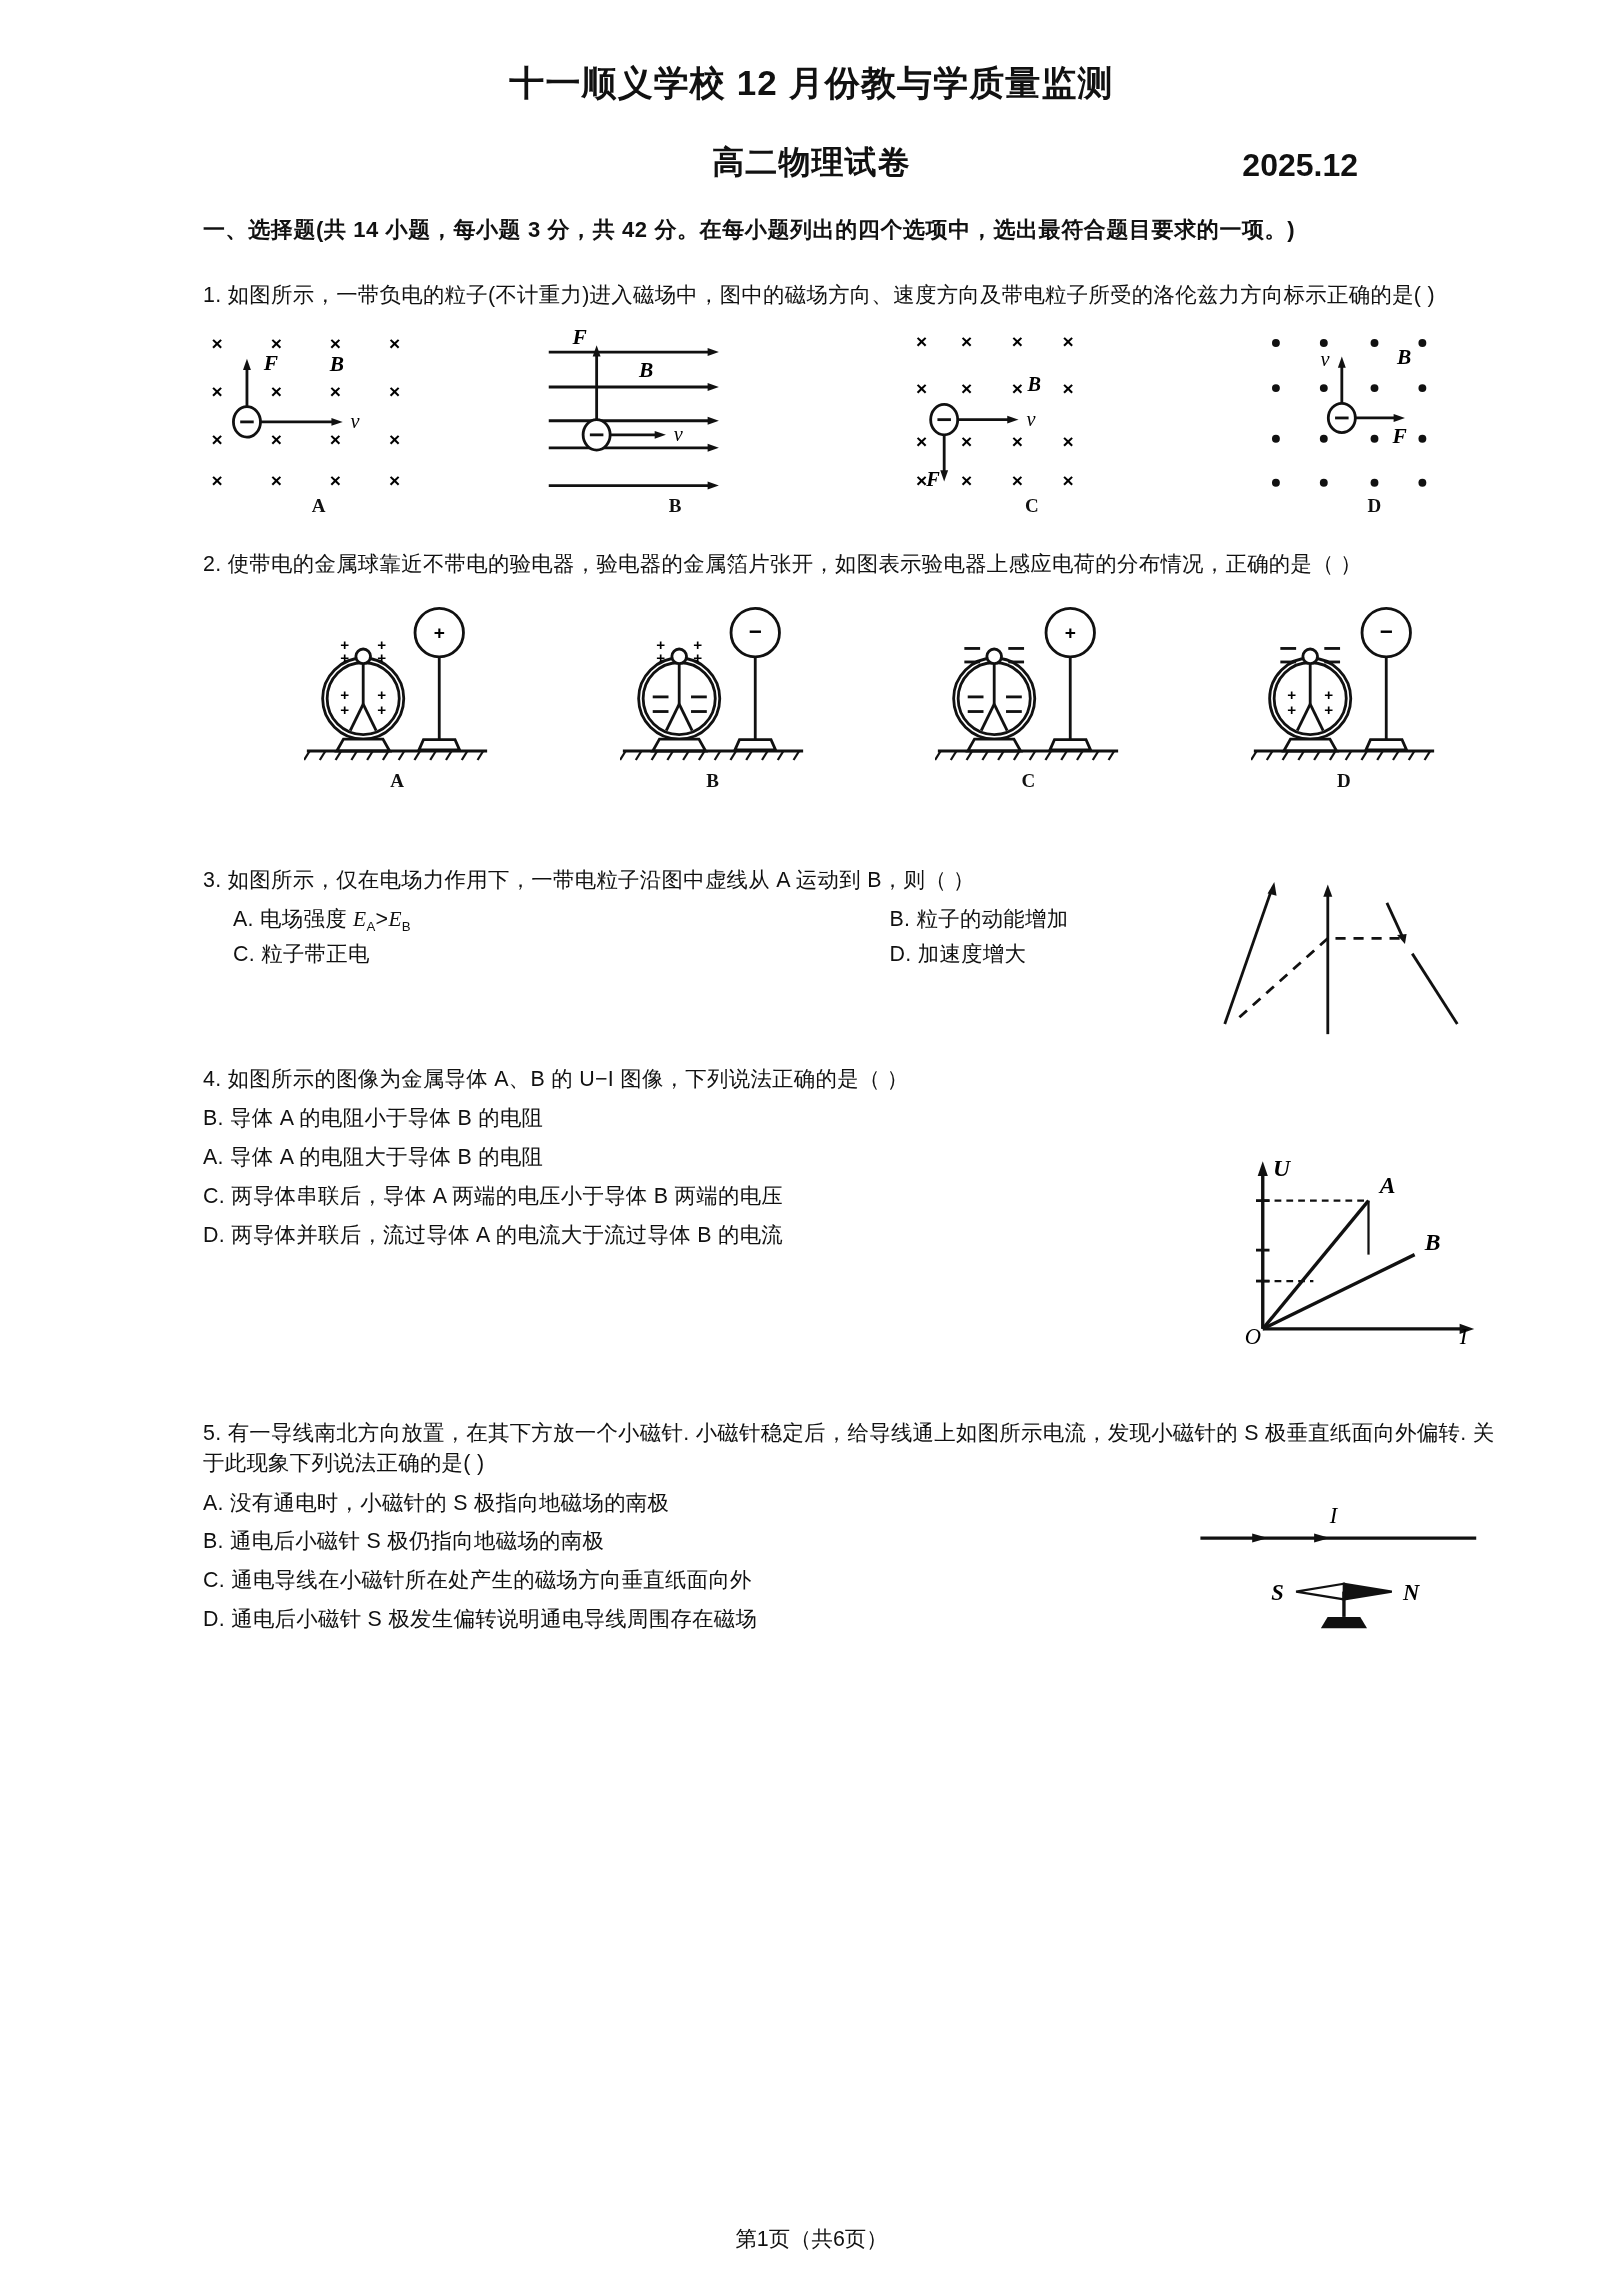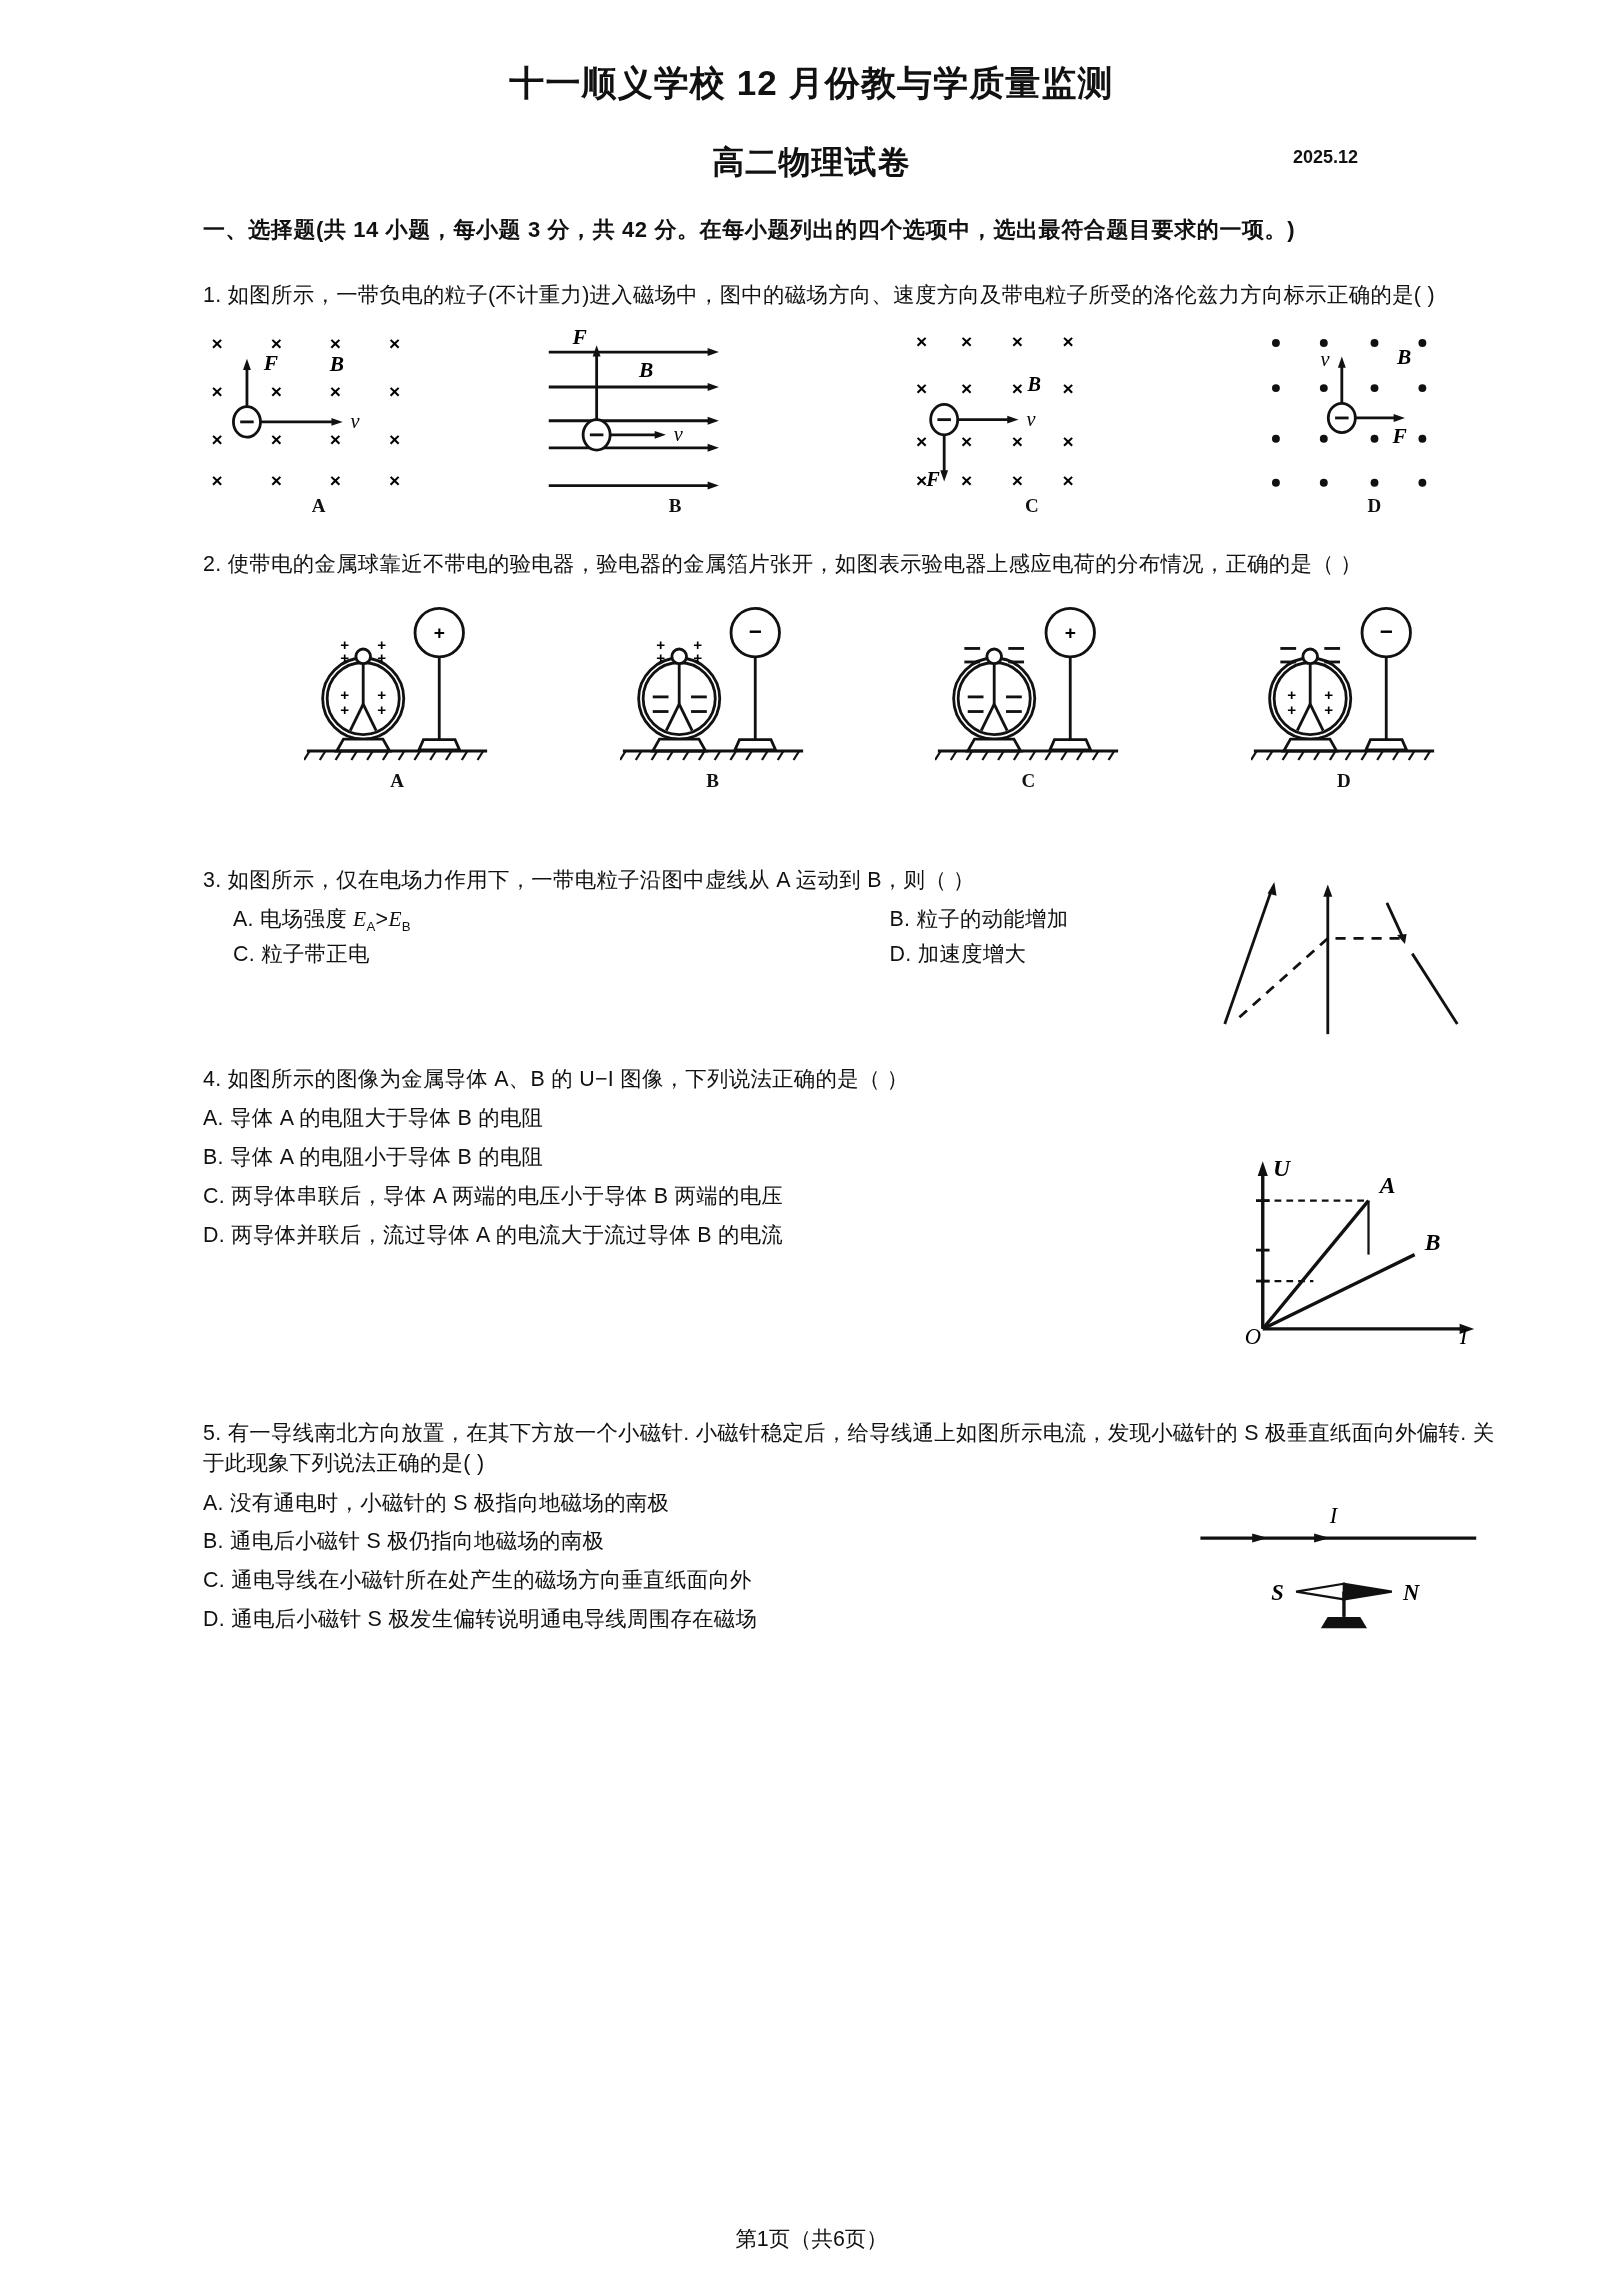--- a/index.html
+++ b/index.html
@@ -37,21 +37,21 @@
     text-align:center;
     font-size:32px;
     font-weight:bold;
     letter-spacing:1.1px;
     font-family:"Liberation Sans", sans-serif;
   }
   .doc-date{
     position:absolute;
     right:265px;
     top:5.6px;
-    font-size:18px;
+    font-size:32px;
     font-weight:bold;
     font-family:"Liberation Sans", sans-serif;
   }
 
   
   .section-head{
     margin:33px 225px 0 203px;
     font-size:22px;
     font-weight:bold;
     line-height:1.55;
@@ -488,22 +488,22 @@
         <g stroke="#111" stroke-width="5" stroke-dasharray="18 14" fill="none">
           <path d="M38,288 L195,148 L328,148"></path>
         </g>
       </svg>
     </div>
   </div>
 
   <div class="q" style="margin-top:93px">
     <div class="q-stem">4. 如图所示的图像为金属导体 A、B 的 U−I 图像，下列说法正确的是（      ）</div>
     <div class="opts opt-col">
+      <div class="opt">B. 导体 A 的电阻小于导体 B 的电阻</div>
       <div class="opt">A. 导体 A 的电阻大于导体 B 的电阻</div>
-      <div class="opt">B. 导体 A 的电阻小于导体 B 的电阻</div>
       <div class="opt">C. 两导体串联后，导体 A 两端的电压小于导体 B 两端的电压</div>
       <div class="opt">D. 两导体并联后，流过导体 A 的电流大于流过导体 B 的电流</div>
     </div>
 
     <div class="sidefig" style="top:79px; right:17px;">
       <svg width="270" height="203" viewBox="0 0 480 360" style="font-size:38px">
         <g stroke="#111" stroke-width="6" fill="none">
           <line x1="60" y1="330" x2="60" y2="48"></line>
           <line x1="60" y1="330" x2="420" y2="330"></line>
         </g>

